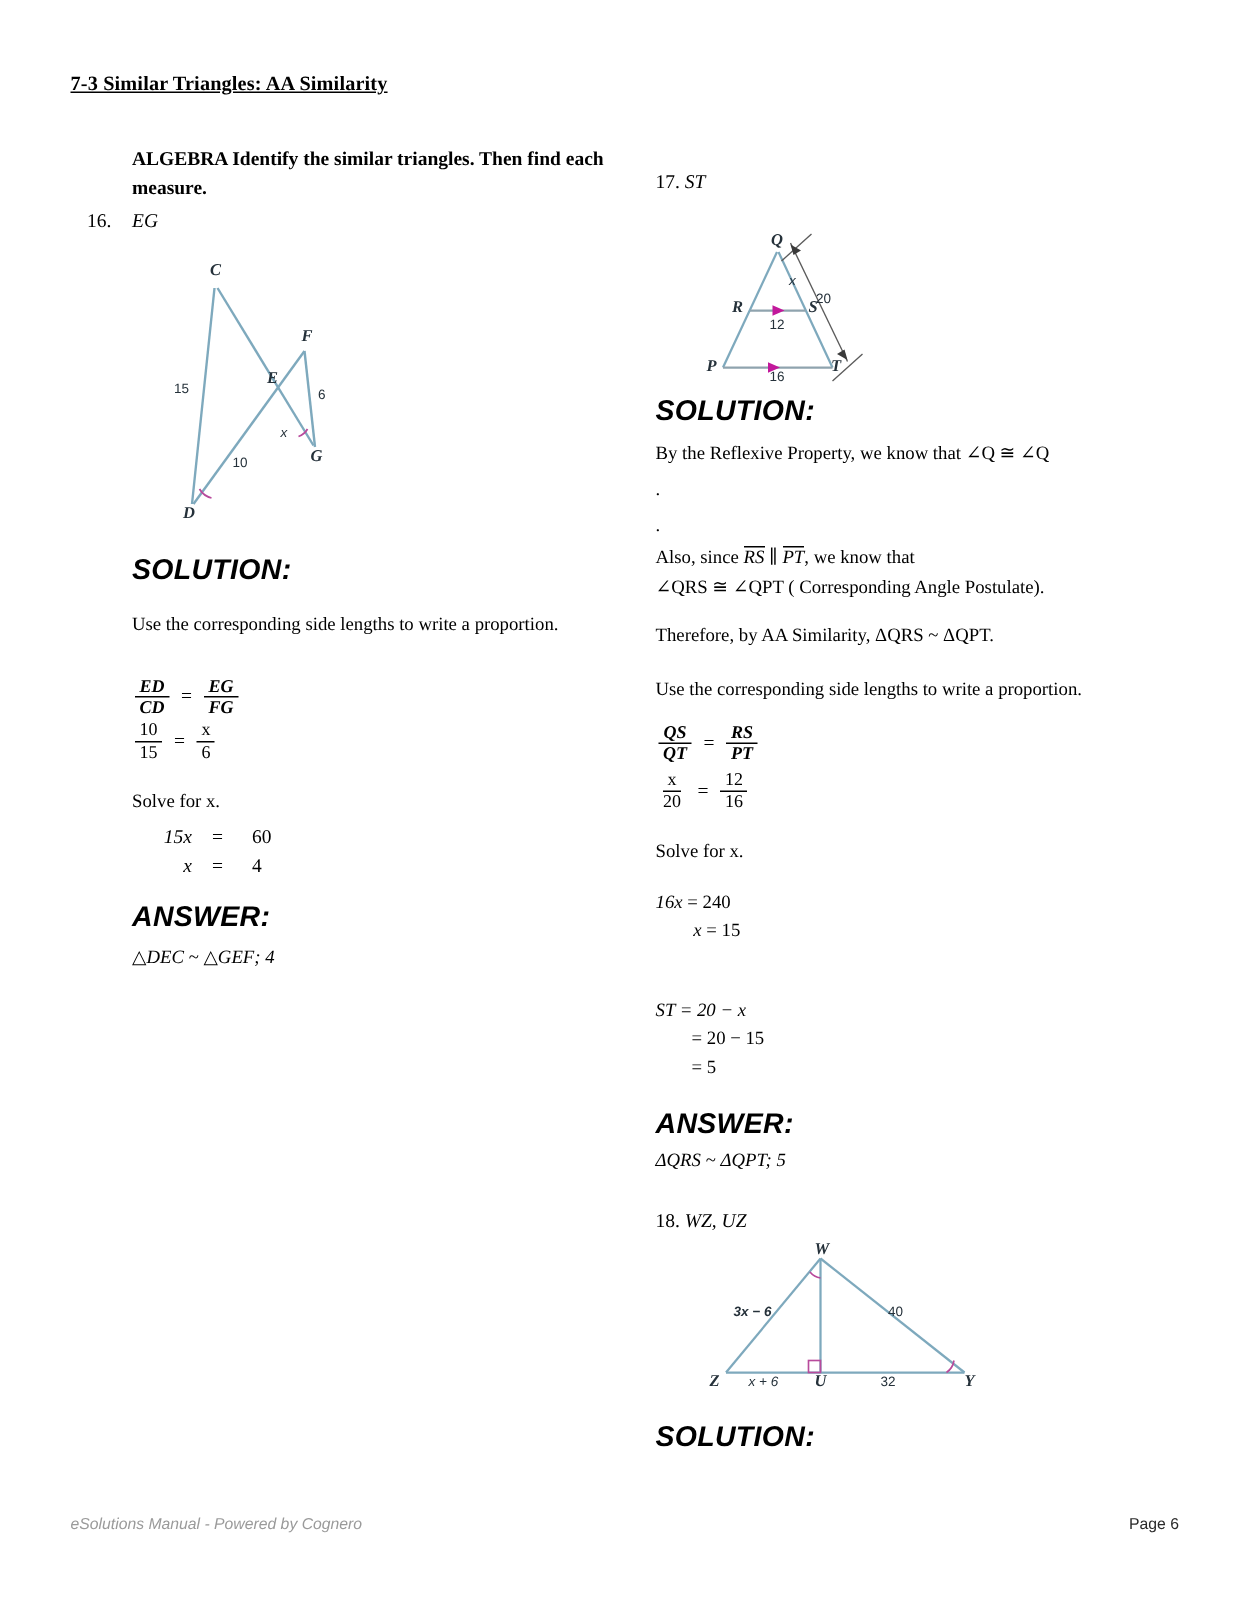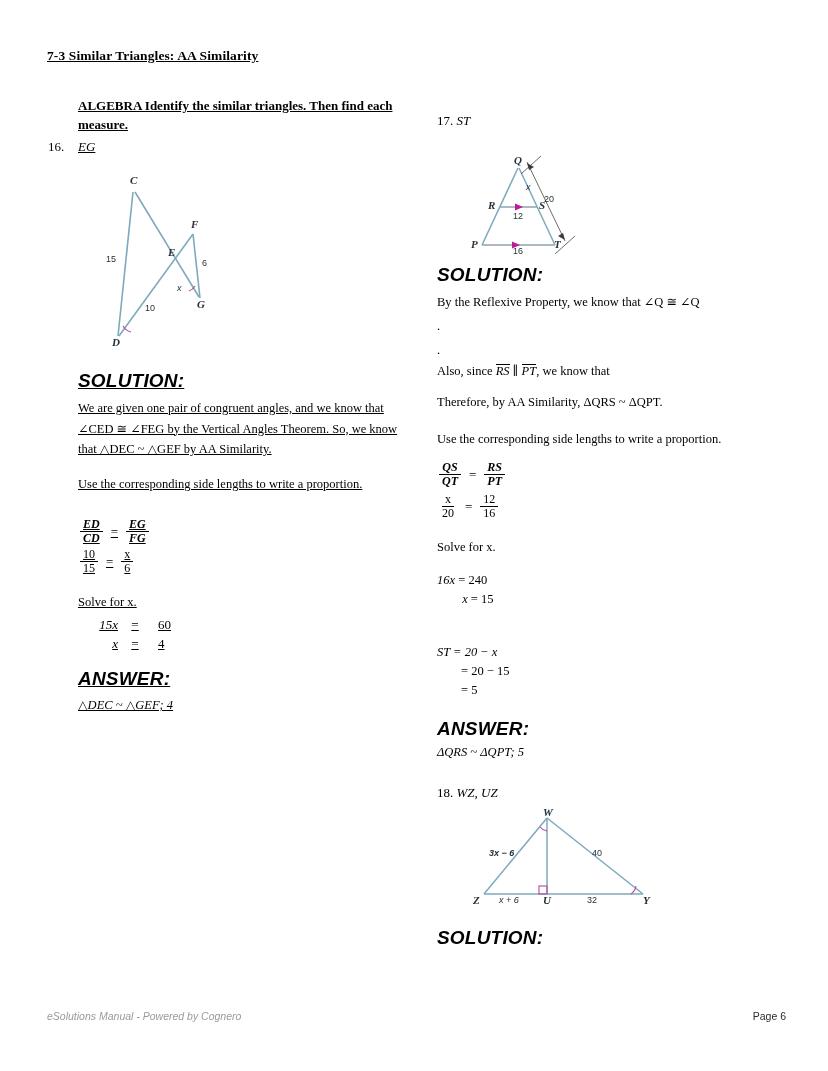--- a/index.html
+++ b/index.html
@@ -32,24 +32,23 @@
     font-weight: bold;
     font-size: 13.5px;
     text-decoration: underline;
     letter-spacing: 0.1px;
     white-space: nowrap;
   }
 
   
   .col-left {
     position: absolute;
-    left: 78px;
+    left: 88px;
     top: 96px;
     width: 330px;
-    text-decoration: underline;
   }
   .col-right {
     position: absolute;
     left: 437px;
     top: 96px;
     width: 360px;
   }
 
   .instruction {
     font-weight: bold;
@@ -236,21 +235,20 @@
       <span class="fig-label" style="left:99px;top:54px;">F</span>
       <span class="fig-label" style="left:105px;top:134px;">G</span>
       <span class="fig-dim" style="left:14px;top:90px;">15</span>
       <span class="fig-dim" style="left:53px;top:139px;">10</span>
       <span class="fig-dim" style="left:110px;top:94px;">6</span>
       <span class="fig-dim it" style="left:85px;top:119px;">x</span>
     </div>
 
     <div class="solution-head" style="margin-top:6px;">SOLUTION:</div>
 
-    <div class="para" style="margin-top:6px;">We are given one pair of congruent angles, and we know that ∠CED ≅ ∠FEG by the Vertical Angles Theorem. So, we know that △DEC ~ △GEF by AA Similarity.</div>
 
     <div class="para" style="margin-top:14px;">Use the corresponding side lengths to write a proportion.</div>
 
     <div class="eqrow" style="margin-top:24px;">
       <span class="frac italic">
         <span class="num">ED</span>
         <span class="den">CD</span>
       </span>
       <span class="eq-sign">=</span>
       <span class="frac italic">
@@ -337,20 +335,21 @@
 
     <div class="solution-head" style="margin-top:8px;">SOLUTION:</div>
 
     <div class="para" style="margin-top:6px;">By the Reflexive Property, we know that ∠Q ≅ ∠Q</div>
     <div class="dotline" style="margin-top:4px;">.</div>
     <div class="dotline" style="margin-top:6px;">.</div>
 
     <div class="para" style="margin-top:2px;">
       <span>Also, since </span><span class="overline-bar">RS</span><span> ∥ </span><span class="overline-bar">PT</span><span>, we know that</span>
     </div>
+    <div class="para tight math-i" style="font-style:normal;">∠QRS ≅ ∠QPT ( Corresponding Angle Postulate).</div>
 
     <div class="para" style="">Therefore,  by AA Similarity, ΔQRS ~ ΔQPT.</div>
 
     <div class="para" style="margin-top:16px;">Use the corresponding side lengths to write a proportion.</div>
 
     <div class="eqrow" style="margin-top:12px;">
       <span class="frac italic">
         <span class="num">QS</span>
         <span class="den">QT</span>
       </span>

